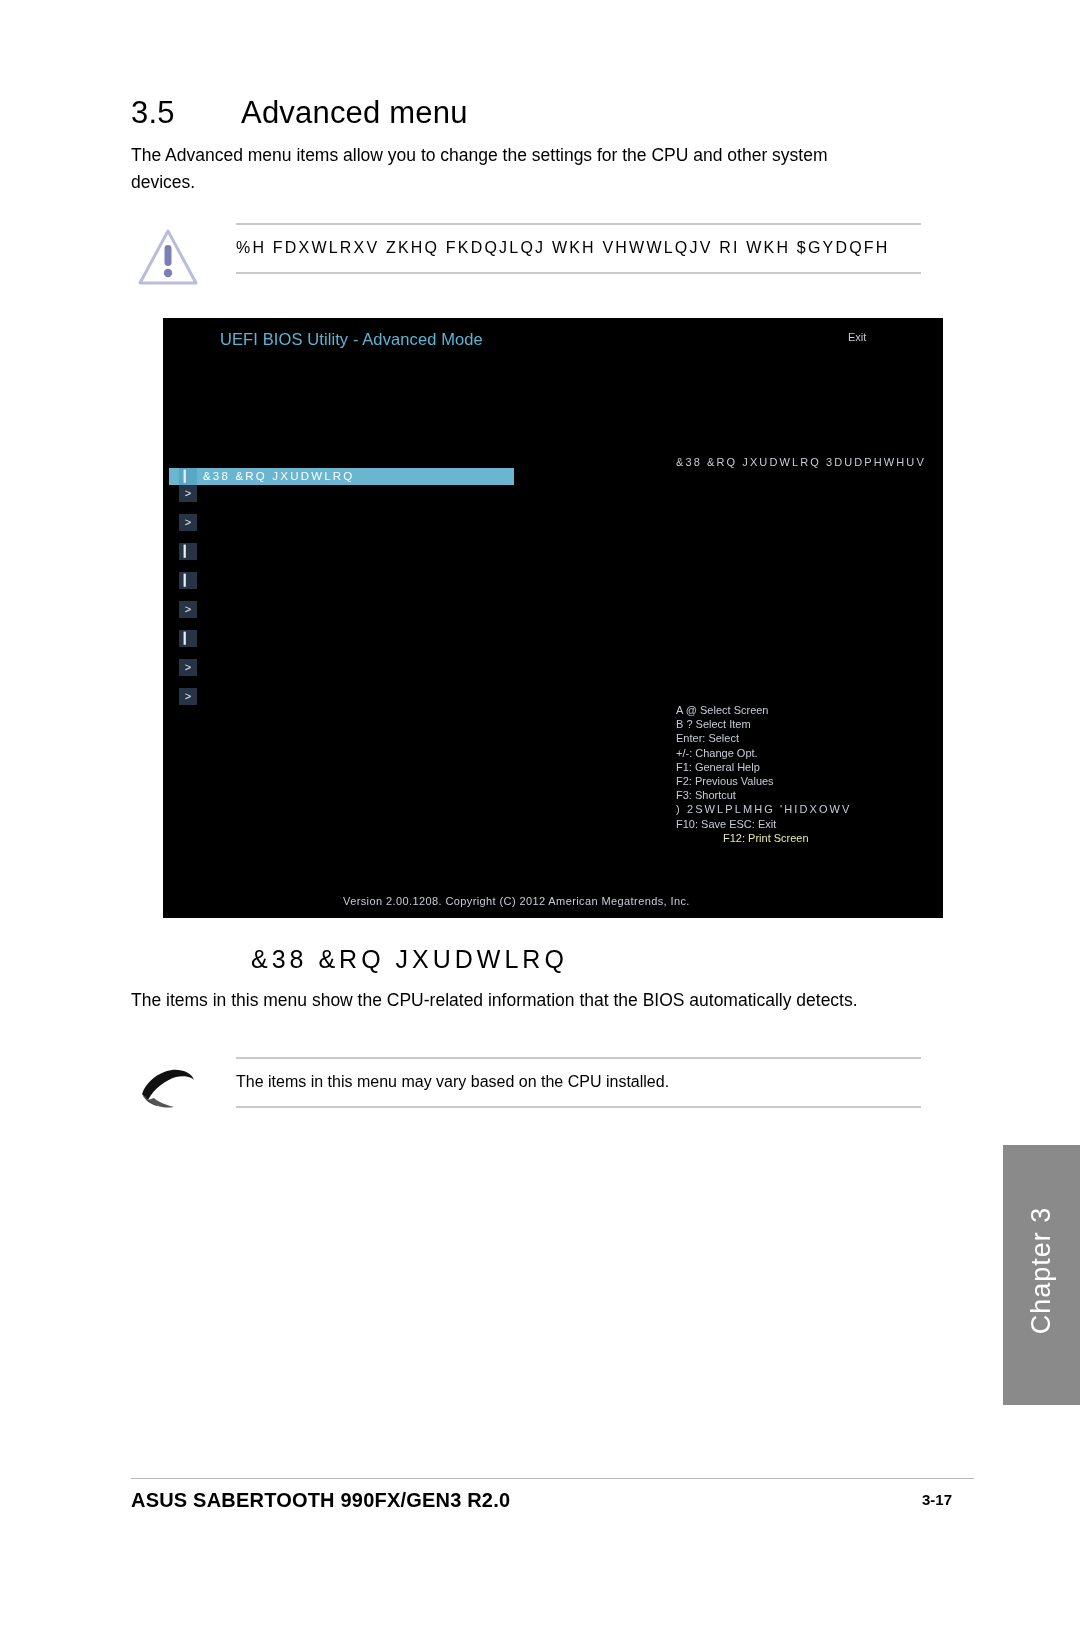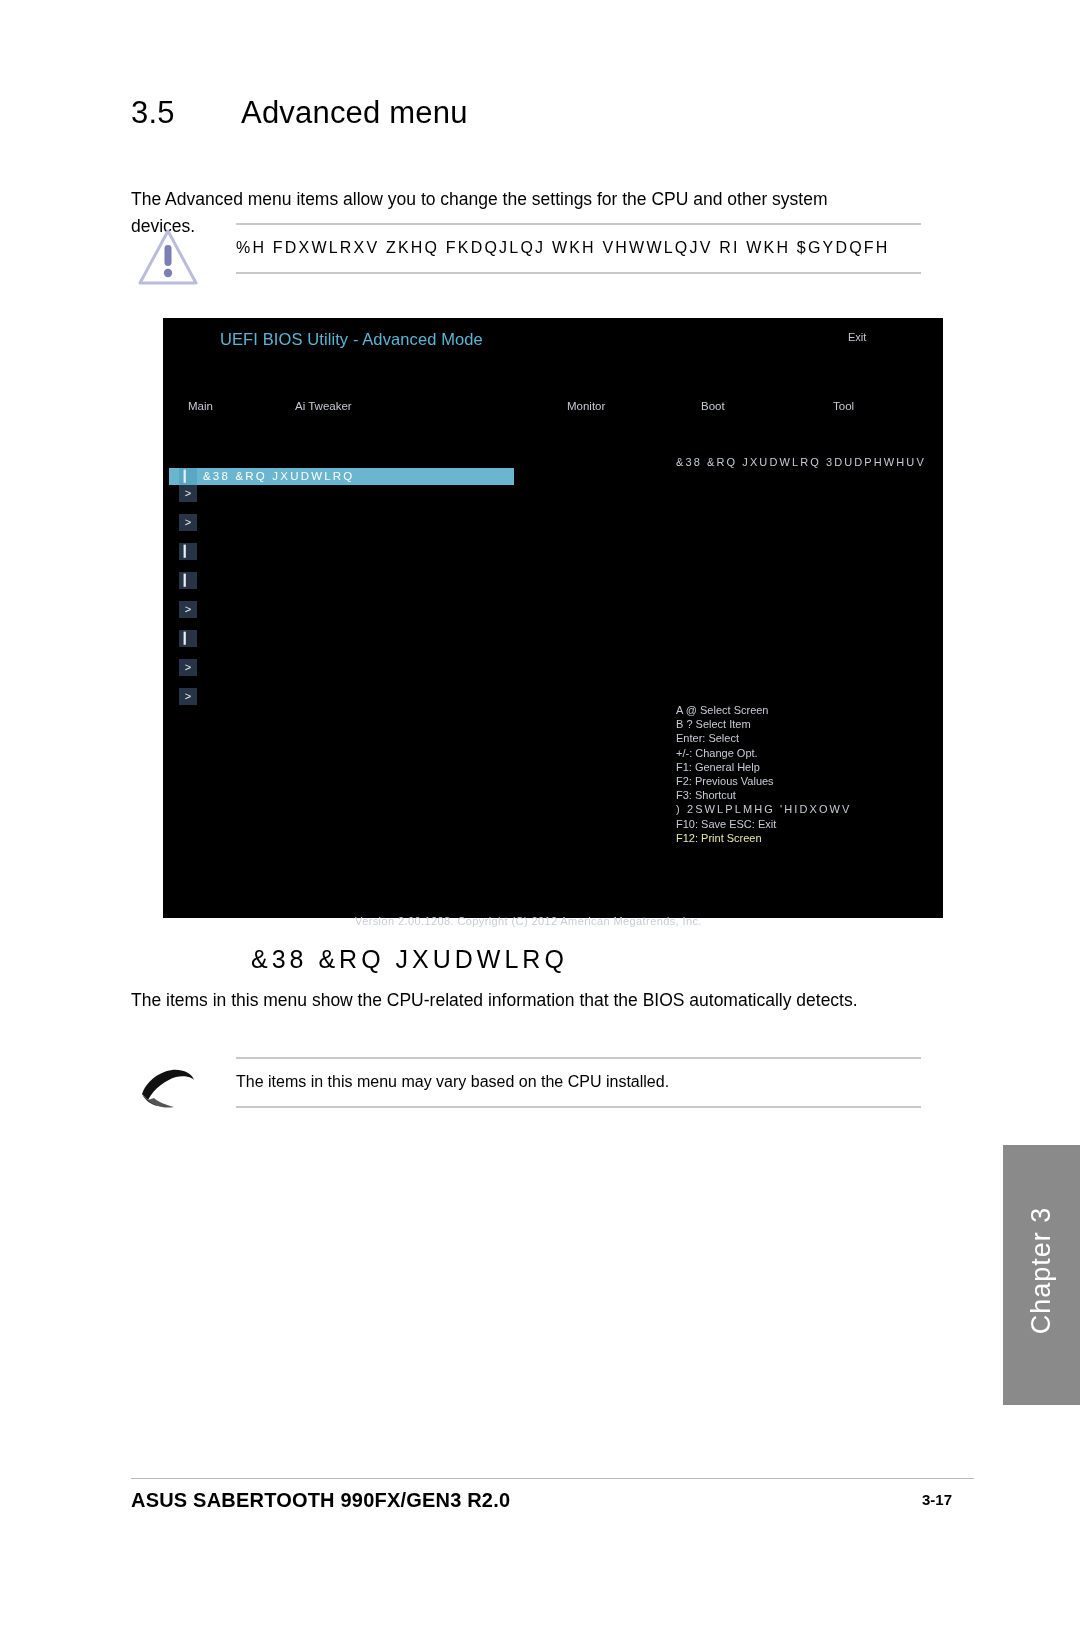--- a/index.html
+++ b/index.html
@@ -16,21 +16,21 @@
   .sec-head{
     position:absolute;left:131px;top:95px;width:820px;
     font-size:31px;font-weight:400;letter-spacing:.2px;
     display:flex;
   }
   .sec-num{width:110px;flex:0 0 110px;}
   .sec-title{}
 
   .intro{
     position:absolute;left:131px;top:142px;width:760px;
-    font-size:17.5px;line-height:27px;margin-top:44px;
+    font-size:17.5px;line-height:27px;
   }
 
   
   .notebox{position:absolute;}
   .note-rule{height:2px;background:#c9c9c9;}
   .note-body{
     font-size:16px;line-height:25px;padding:10px 0 12px 0;
   }
   .note-icon{position:absolute;}
 
@@ -84,24 +84,24 @@
 
   .bios-help-title{
     position:absolute;left:513px;top:138px;
     font-size:11px;color:#c8ccd6;letter-spacing:2.1px;white-space:nowrap;
   }
   .bios-keys{
     position:absolute;left:513px;top:385px;
     font-size:11px;line-height:14.2px;color:#c8ccd6;white-space:nowrap;
   }
   .bios-keys .rot{letter-spacing:2.1px;}
-  .bios-keys .prt{color:#e9e9a8;}
+  .bios-keys .prt{color:#e9e9a8;margin-left:47px;}
   .bios-version{
-    position:absolute;left:192px;top:577px;
-    font-size:11px;color:#c8ccd6;letter-spacing:.4px;white-space:nowrap;margin-top:20px;
+    position:absolute;left:180px;top:577px;
+    font-size:11px;color:#c8ccd6;letter-spacing:.4px;white-space:nowrap;
   }
 
   
   .sub-head{
     position:absolute;left:251px;top:945px;
     font-size:25px;letter-spacing:4px;white-space:nowrap;
   }
   .sub-body{
     position:absolute;left:131px;top:987px;width:760px;
     font-size:17.5px;line-height:27px;
@@ -163,27 +163,20 @@
       <circle cx="31" cy="45" r="4.2" fill="#7b7fb5"></circle>
     </svg>
   </div>
 </div>
 
 <div class="bios">
 
   <div class="bios-title">UEFI BIOS Utility - Advanced Mode</div>
   <div class="bios-exit">Exit</div>
 
-  <div class="bios-tabs">
-    <div class="bios-tab" style="left:25px;">Main</div>
-    <div class="bios-tab" style="left:132px;">Ai  Tweaker</div>
-    <div class="bios-tab" style="left:404px;">Monitor</div>
-    <div class="bios-tab" style="left:538px;">Boot</div>
-    <div class="bios-tab" style="left:670px;">Tool</div>
-  </div>
 
   <div class="menu-col">
     <div class="menu-row sel">
       <div class="mark">▎</div>
       <div class="mlabel">&amp;38 &amp;RQ JXUDWLRQ</div>
     </div>
     <div class="menu-row">
       <div class="mark">&gt;</div>
     </div>
     <div class="menu-row">

